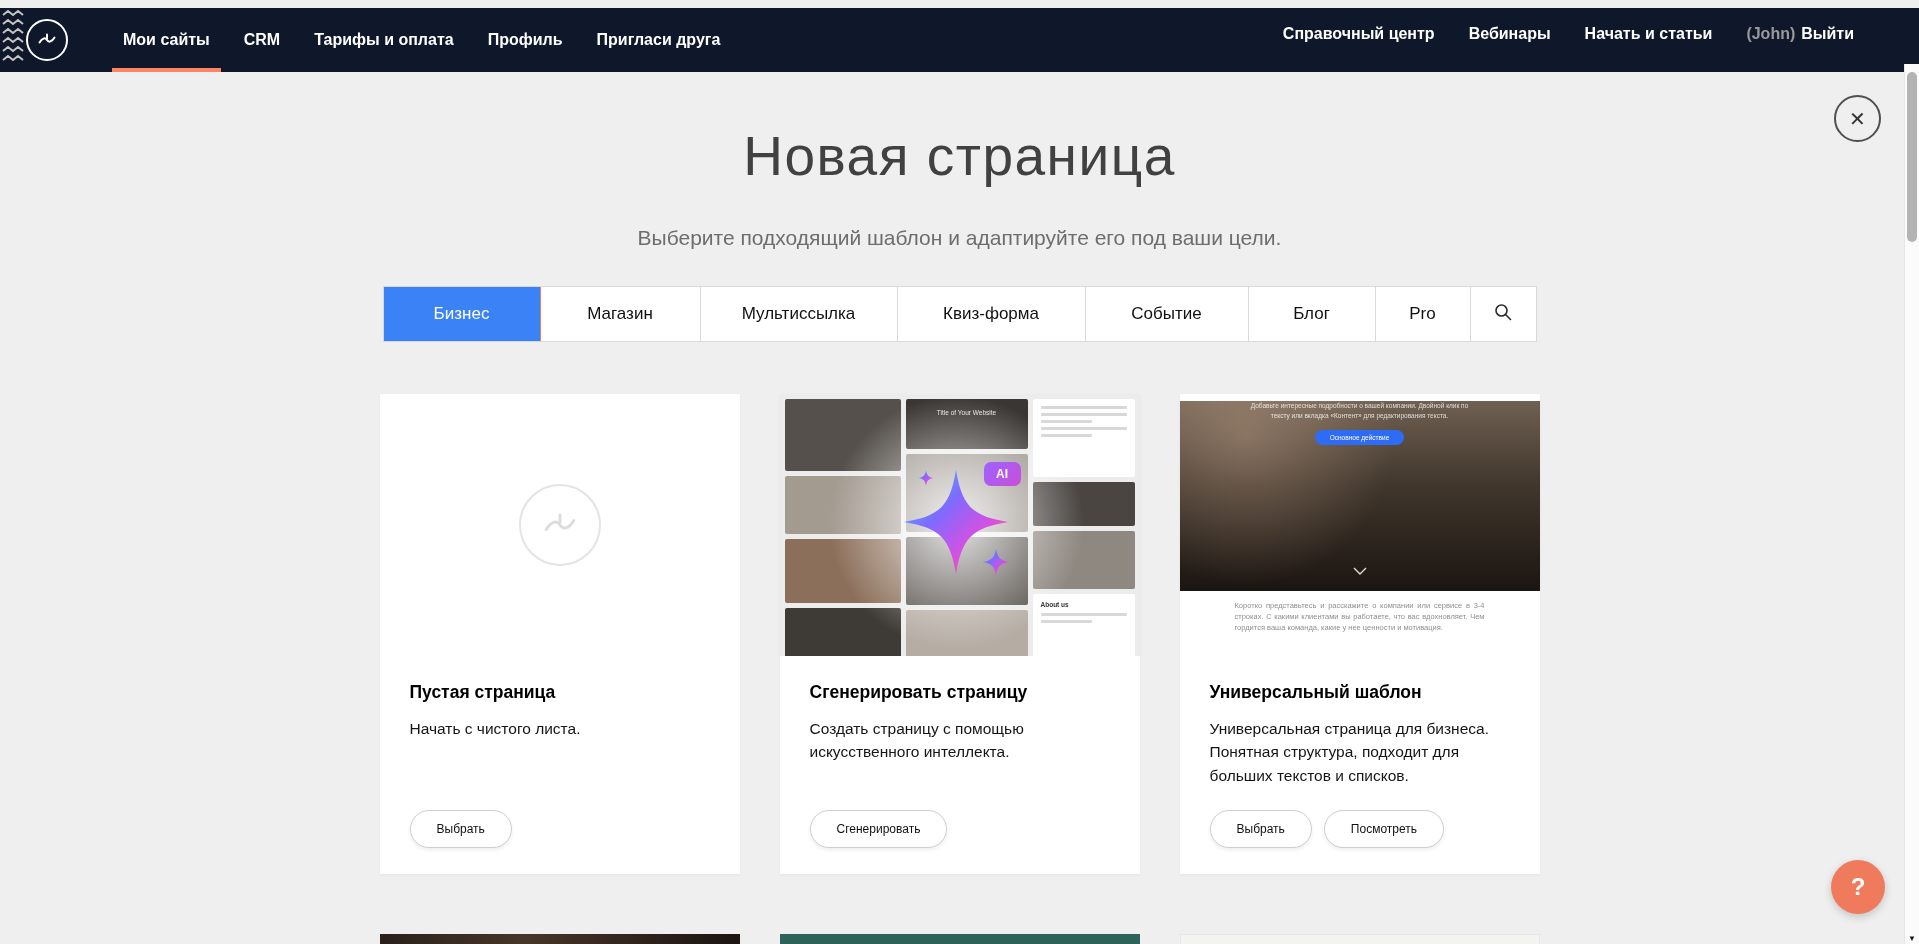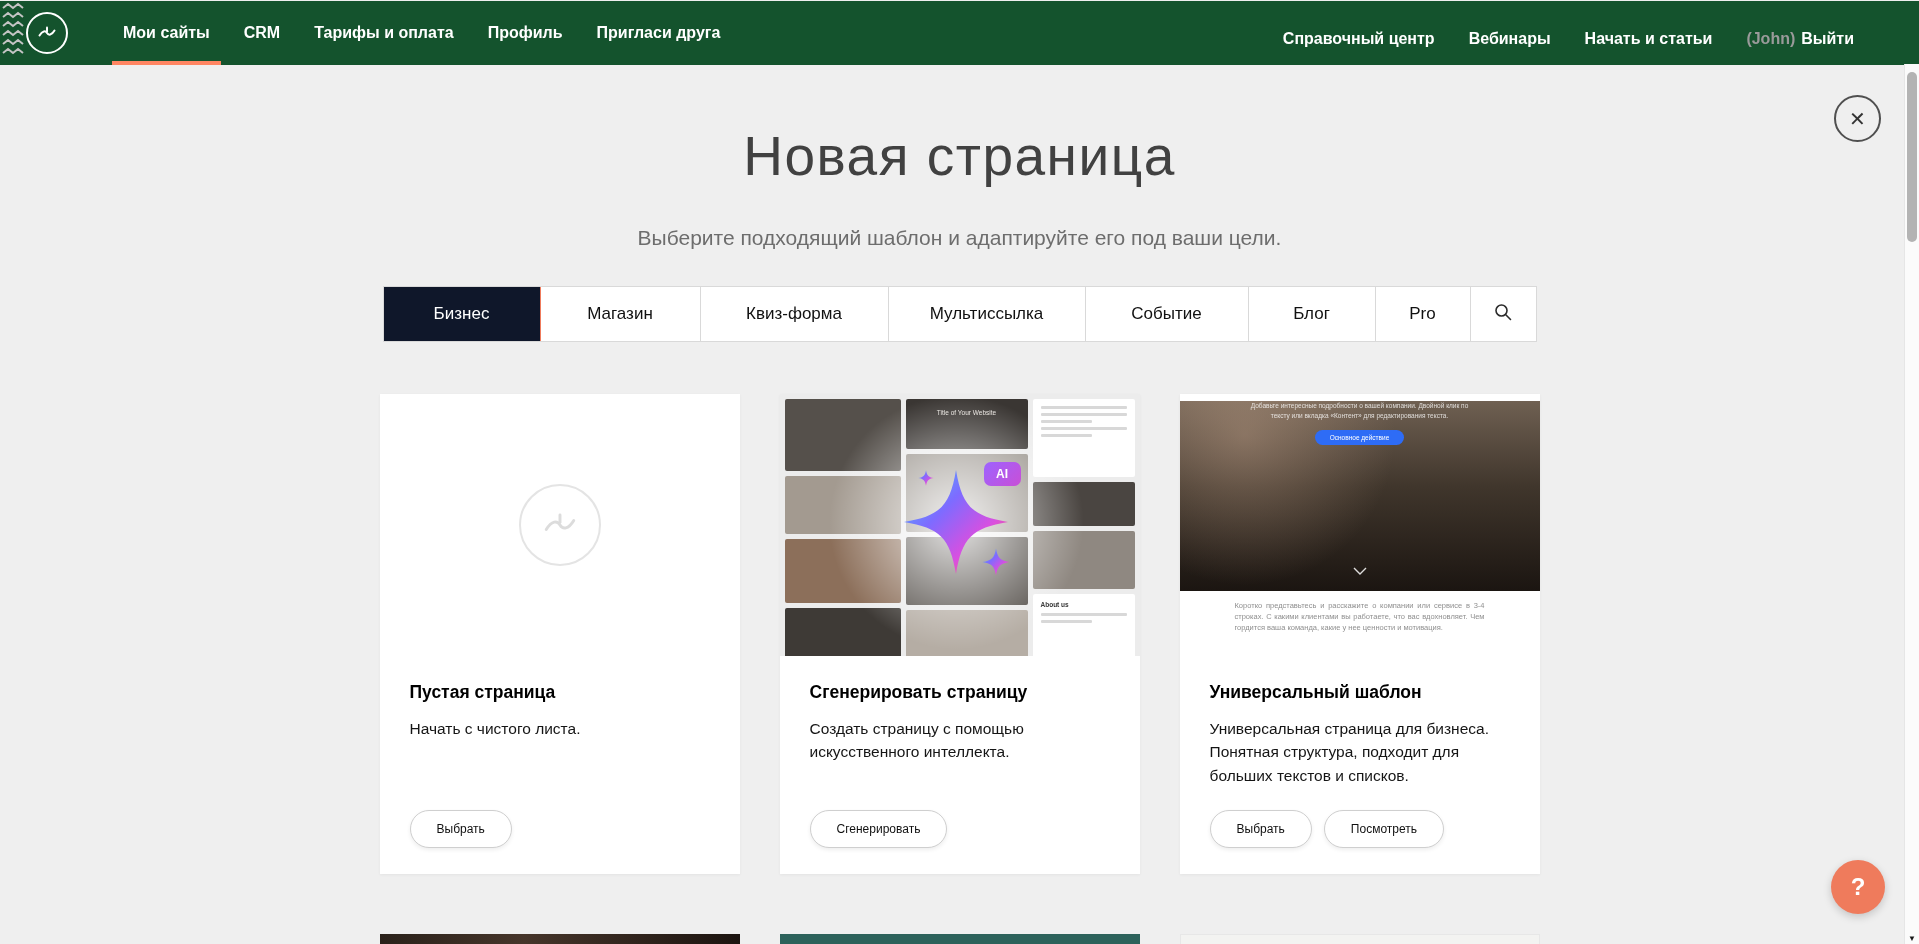--- a/index.html
+++ b/index.html
@@ -4,30 +4,30 @@
 <style>
   * { box-sizing: border-box; margin: 0; padding: 0; }
   html,body { width:1919px; height:944px; overflow:hidden; }
   body {
     font-family: "Liberation Sans", sans-serif;
     background:#efefef;
     position:relative;
   }
   
   .header {
-    position:absolute; top:1px; left:0; width:1919px; height:64px;
-    background:#14532d; display:flex; align-items:center; color:#fff; z-index:5;
+    position:absolute; top:8px; left:0; width:1919px; height:64px;
+    background:#0f172a; display:flex; align-items:center; color:#fff; z-index:5;
   }
   .zigzag { position:absolute; left:2px; top:0; height:64px; }
   .logo {
     width:42px; height:42px; border:2px solid #fff; border-radius:50%;
     margin-left:26px; display:grid; place-items:center; flex:0 0 auto; cursor:pointer;
   }
   .nav-left { display:flex; margin-left:38px; height:64px; }
-  .nav-right { display:flex; margin-left:auto; margin-right:48px; height:76px;align-items:flex-end; }
+  .nav-right { display:flex; margin-left:auto; margin-right:48px; height:76px; }
   .nav-item {
     position:relative; display:flex; align-items:center; height:64px;
     padding:0 17px; font-size:16px; font-weight:bold; color:#fff;
     cursor:pointer; white-space:nowrap; text-decoration:none;
   }
   .nav-item.active::after {
     content:""; position:absolute; left:6px; right:6px; bottom:0; height:4px; background:#ff8562;
   }
   .nav-item .muted { color:#9a9a9a; margin-right:6px; }
   
@@ -50,21 +50,21 @@
   .tabs {
     position:absolute; top:286px; left:50%; transform:translateX(-50%);
     display:flex; height:56px; background:#fff; border:1px solid #d9d9d9;
   }
   .tab {
     display:grid; place-items:center; font-size:17px; color:#111;
     border-right:1px solid #d9d9d9; cursor:pointer; background:#fff; border-top:none; border-bottom:none; border-left:none;
     font-family:"Liberation Sans", sans-serif;
   }
   .tab:last-child { border-right:none; }
-  .tab.active { background:#0f172a; color:#fff; border-color:#ef7b5c; }
+  .tab.active { background:#3b82f6; color:#fff; border-color:#ef7b5c; }
   .t0{width:157px}.t1{width:160px}.t2{width:197px}.t3{width:188px}.t4{width:163px}.t5{width:127px}.t6{width:95px}.t7{width:65px}
   
   .cards {
     position:absolute; top:394px; left:50%; transform:translateX(-50%);
     display:flex; gap:40px;
   }
   .card {
     width:360px; height:480px; background:#fff; display:flex; flex-direction:column;
     box-shadow:0 1px 3px rgba(0,0,0,.05);
   }
@@ -198,22 +198,22 @@
 </header>
 
 <button class="close-btn">✕</button>
 
 <h1 class="page-title">Новая страница</h1>
 <p class="page-subtitle">Выберите подходящий шаблон и адаптируйте его под ваши цели.</p>
 
 <div class="tabs">
   <button class="tab t0 active">Бизнес</button>
   <button class="tab t1">Магазин</button>
+  <button class="tab t2">Мультиссылка</button>
   <button class="tab t3">Квиз-форма</button>
-  <button class="tab t2">Мультиссылка</button>
   <button class="tab t4">Событие</button>
   <button class="tab t5">Блог</button>
   <button class="tab t6">Pro</button>
   <button class="tab t7">
     <span>
       <svg width="20" height="20" viewBox="0 0 20 20" fill="none" stroke="#2b2b2b" stroke-width="1.6" stroke-linecap="round">
         <circle cx="8.5" cy="8.5" r="5.5"></circle>
         <line x1="12.8" y1="12.8" x2="17.5" y2="17.5"></line>
       </svg>
     </span>

